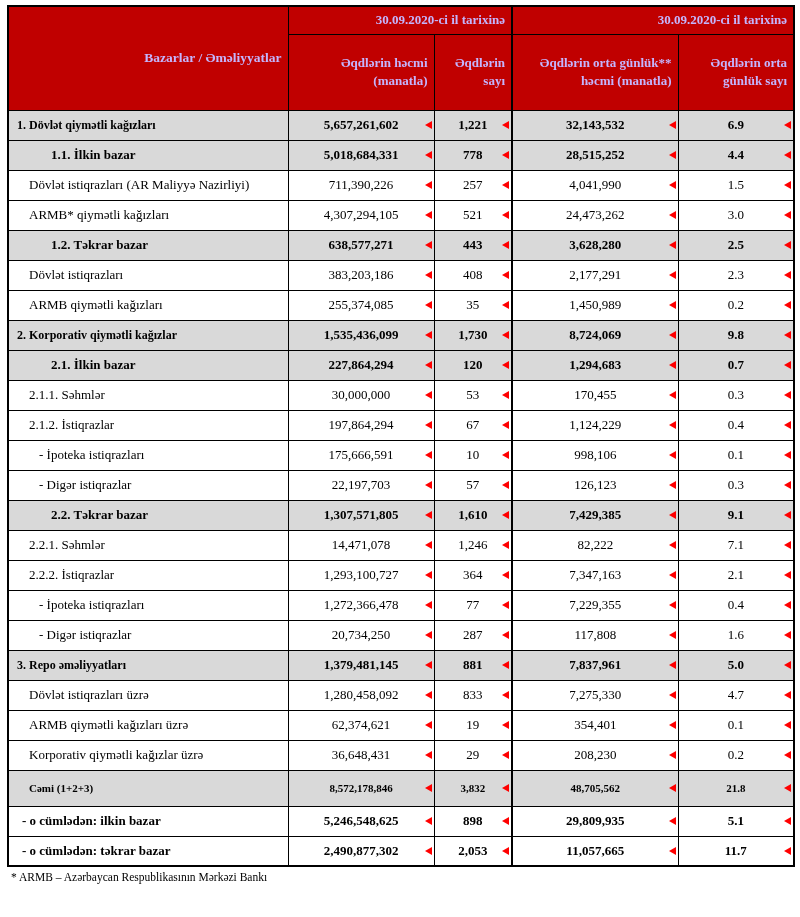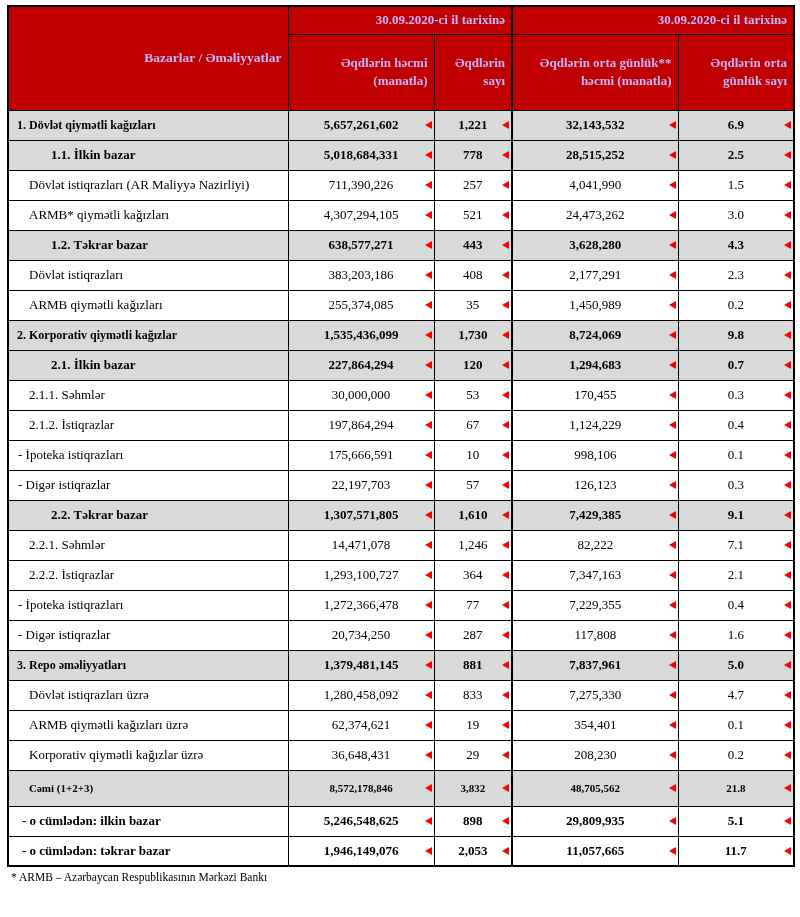--- a/index.html
+++ b/index.html
@@ -63,21 +63,21 @@
     border-bottom: 4px solid transparent;
     border-right: 7px solid var(--marker-color, #FF0000);
   }
 
   .row-section td, .row-subsection td, .row-total td {
     background: var(--section-bg, #D9D9D9);
     font-weight: bold;
   }
   .row-section .label-cell { padding-left: 8px; font-size: 12px; }
   .row-subsection .label-cell { padding-left: 42px; }
-  .row-dash .label-cell { padding-left: 9px; }
+  .row-dash .label-cell { padding-left: 30px; }
   .row-total td { font-size: 11px; height: 36px; }
   .row-total_sub td { font-weight: bold; }
   .row-total_sub .label-cell { padding-left: 13px; }
 
   .footnotes {
     margin: 3px 0 0 4px;
     font-size: 11.5px;
     line-height: 1.35;
   }
 </style>
@@ -112,42 +112,42 @@
           <td class="num-cell"><span>5,657,261,602</span><span class="marker"></span></td>
           <td class="num-cell"><span>1,221</span><span class="marker"></span></td>
           <td class="num-cell group-sep"><span>32,143,532</span><span class="marker"></span></td>
           <td class="num-cell"><span>6.9</span><span class="marker"></span></td>
         </tr>
         <tr class="row-subsection">
           <td class="label-cell">1.1. İlkin bazar</td>
           <td class="num-cell"><span>5,018,684,331</span><span class="marker"></span></td>
           <td class="num-cell"><span>778</span><span class="marker"></span></td>
           <td class="num-cell group-sep"><span>28,515,252</span><span class="marker"></span></td>
-          <td class="num-cell"><span>2.5</span><span class="marker"></span></td>
+          <td class="num-cell"><span>4.4</span><span class="marker"></span></td>
         </tr>
         <tr class="row-plain">
           <td class="label-cell">Dövlət istiqrazları (AR Maliyyə Nazirliyi)</td>
           <td class="num-cell"><span>711,390,226</span><span class="marker"></span></td>
           <td class="num-cell"><span>257</span><span class="marker"></span></td>
           <td class="num-cell group-sep"><span>4,041,990</span><span class="marker"></span></td>
           <td class="num-cell"><span>1.5</span><span class="marker"></span></td>
         </tr>
         <tr class="row-plain">
           <td class="label-cell">ARMB* qiymətli kağızları</td>
           <td class="num-cell"><span>4,307,294,105</span><span class="marker"></span></td>
           <td class="num-cell"><span>521</span><span class="marker"></span></td>
           <td class="num-cell group-sep"><span>24,473,262</span><span class="marker"></span></td>
           <td class="num-cell"><span>3.0</span><span class="marker"></span></td>
         </tr>
         <tr class="row-subsection">
           <td class="label-cell">1.2. Təkrar bazar</td>
           <td class="num-cell"><span>638,577,271</span><span class="marker"></span></td>
           <td class="num-cell"><span>443</span><span class="marker"></span></td>
           <td class="num-cell group-sep"><span>3,628,280</span><span class="marker"></span></td>
-          <td class="num-cell"><span>4.3</span><span class="marker"></span></td>
+          <td class="num-cell"><span>2.5</span><span class="marker"></span></td>
         </tr>
         <tr class="row-plain">
           <td class="label-cell">Dövlət istiqrazları</td>
           <td class="num-cell"><span>383,203,186</span><span class="marker"></span></td>
           <td class="num-cell"><span>408</span><span class="marker"></span></td>
           <td class="num-cell group-sep"><span>2,177,291</span><span class="marker"></span></td>
           <td class="num-cell"><span>2.3</span><span class="marker"></span></td>
         </tr>
         <tr class="row-plain">
           <td class="label-cell">ARMB qiymətli kağızları</td>
@@ -270,21 +270,21 @@
         </tr>
         <tr class="row-total_sub">
           <td class="label-cell">- o cümlədən: ilkin bazar</td>
           <td class="num-cell"><span>5,246,548,625</span><span class="marker"></span></td>
           <td class="num-cell"><span>898</span><span class="marker"></span></td>
           <td class="num-cell group-sep"><span>29,809,935</span><span class="marker"></span></td>
           <td class="num-cell"><span>5.1</span><span class="marker"></span></td>
         </tr>
         <tr class="row-total_sub">
           <td class="label-cell">- o cümlədən: təkrar bazar</td>
-          <td class="num-cell"><span>1,946,149,076</span><span class="marker"></span></td>
+          <td class="num-cell"><span>2,490,877,302</span><span class="marker"></span></td>
           <td class="num-cell"><span>2,053</span><span class="marker"></span></td>
           <td class="num-cell group-sep"><span>11,057,665</span><span class="marker"></span></td>
           <td class="num-cell"><span>11.7</span><span class="marker"></span></td>
         </tr>
       </tbody>
   </table>
 
   <div class="footnotes">
     <div>* ARMB – Azərbaycan Respublikasının Mərkəzi Bankı</div>
   </div>

